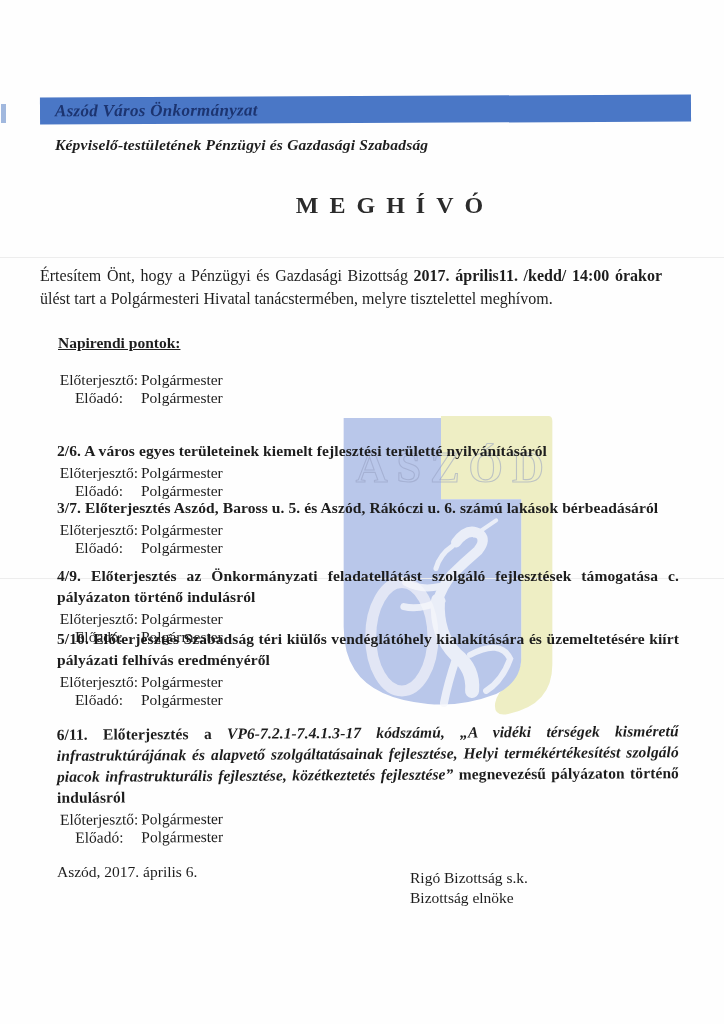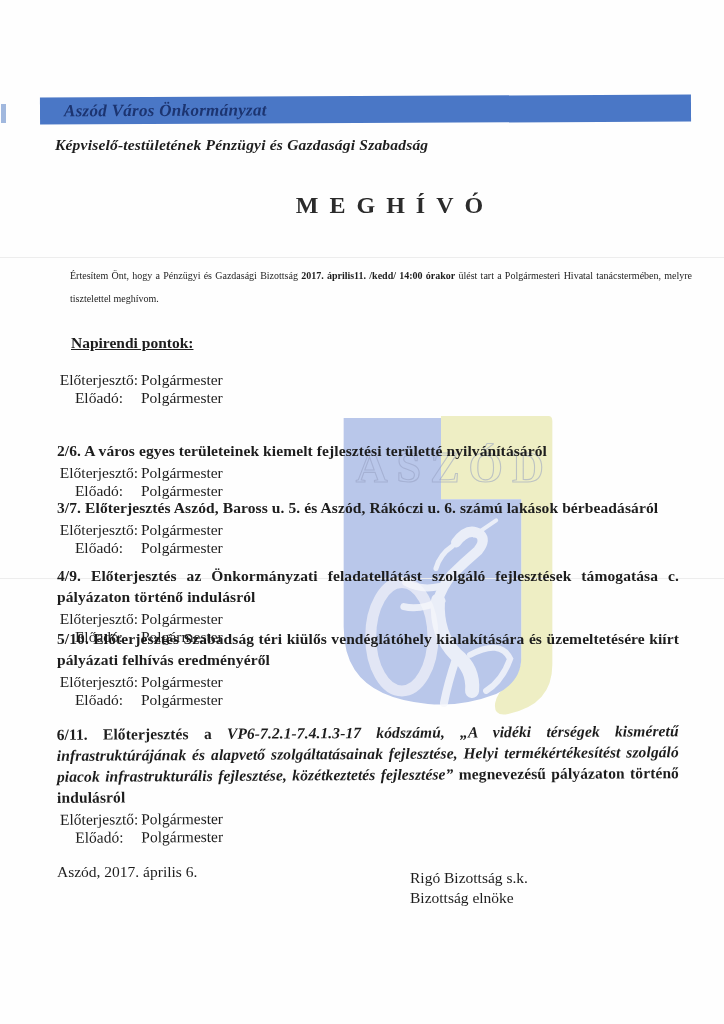--- a/index.html
+++ b/index.html
@@ -19,43 +19,43 @@
   .scan-line{position:absolute;left:0;width:724px;height:1px;background:#ededed;}
 
   
   .banner{
     position:absolute;left:40px;top:96px;width:651px;height:27px;
     background:var(--banner-bg, #4a77c6);
     transform:rotate(-0.25deg);
     display:flex;align-items:center;
   }
   .banner span{
-    padding-left:24px;
+    padding-left:15px;
     font-size:17px;font-weight:bold;font-style:italic;
     color:var(--banner-text, #1c3470);
     letter-spacing:.3px;
   }
   .subtitle{
     position:absolute;left:55px;top:136px;width:620px;
     font-size:15.5px;font-weight:bold;font-style:italic;
     letter-spacing:.2px;
   }
   .doc-title{
     position:absolute;left:0;top:192px;width:724px;margin:0;
     text-align:center;
     font-size:24px;font-weight:bold;letter-spacing:11px;
     color:#2b2b2b;
     padding-left:33px;
   }
   .intro{
-    position:absolute;left:70px;top:264px;width:622px;margin:0;
-    font-size:10px;line-height:23px;text-align:justify;
+    position:absolute;left:40px;top:264px;width:622px;margin:0;
+    font-size:16px;line-height:23px;text-align:justify;
   }
   .agenda-heading{
-    position:absolute;left:71px;top:334px;
+    position:absolute;left:58px;top:334px;
     font-size:15.5px;font-weight:bold;text-decoration:underline;
   }
   .agenda-item{
     position:absolute;left:57px;width:622px;
     font-size:15.5px;
   }
   .item-title{
     font-weight:bold;line-height:21px;text-align:justify;margin-bottom:3px;
     letter-spacing:.1px;
   }

